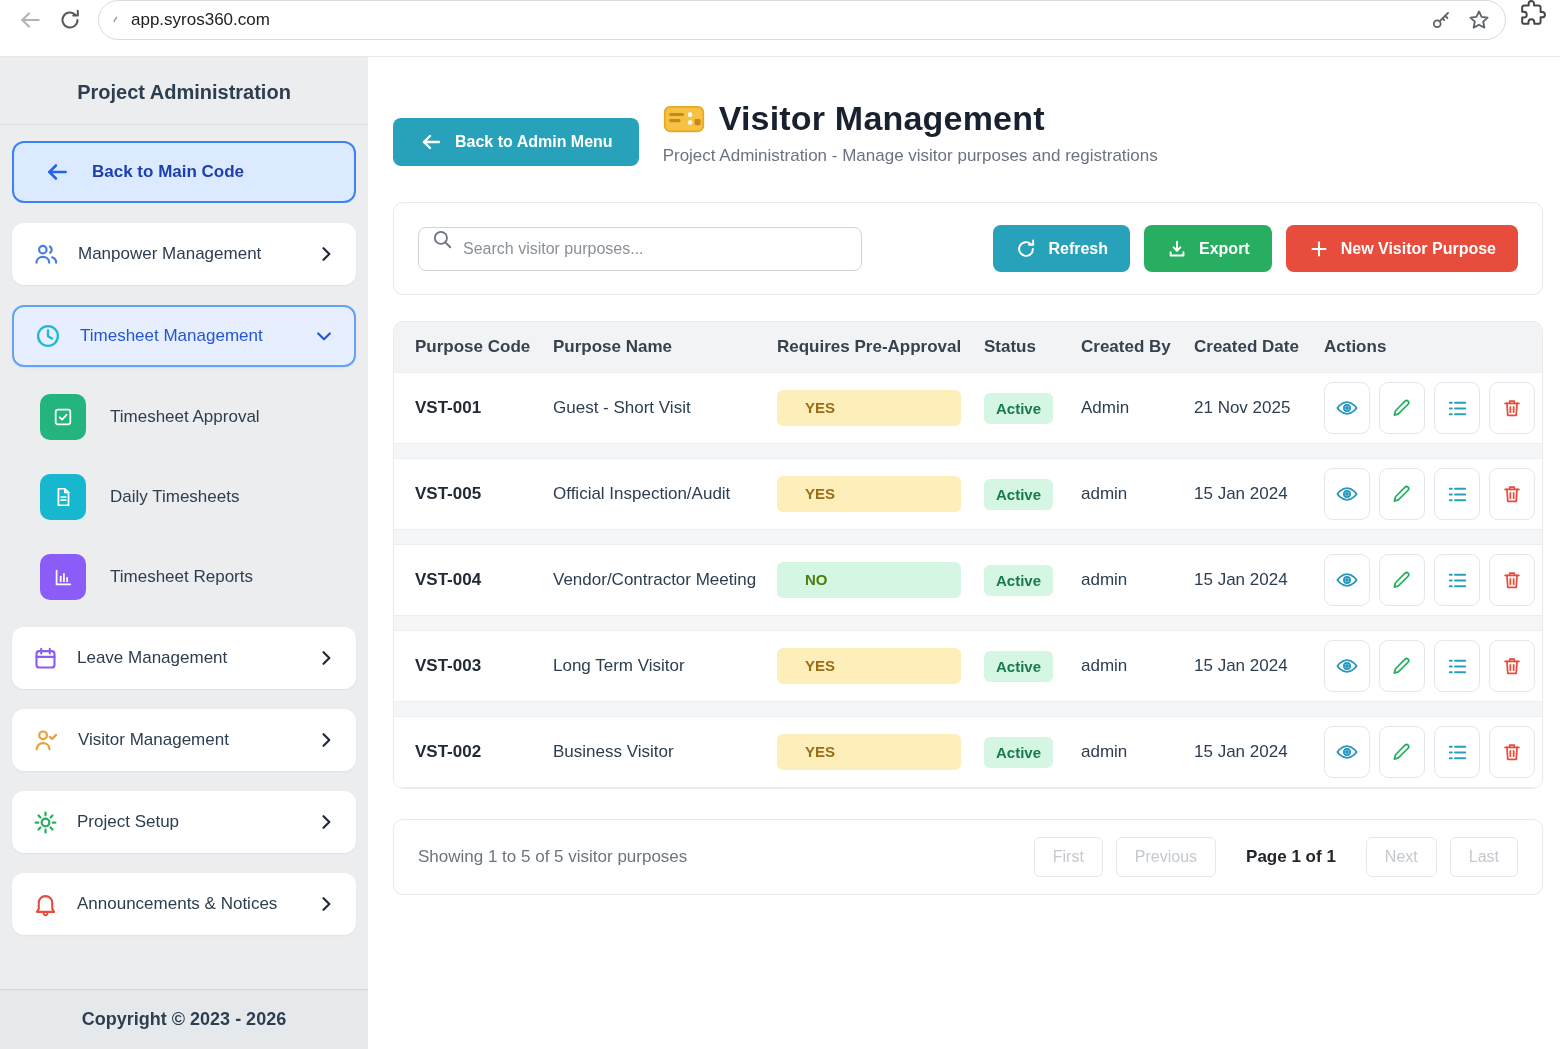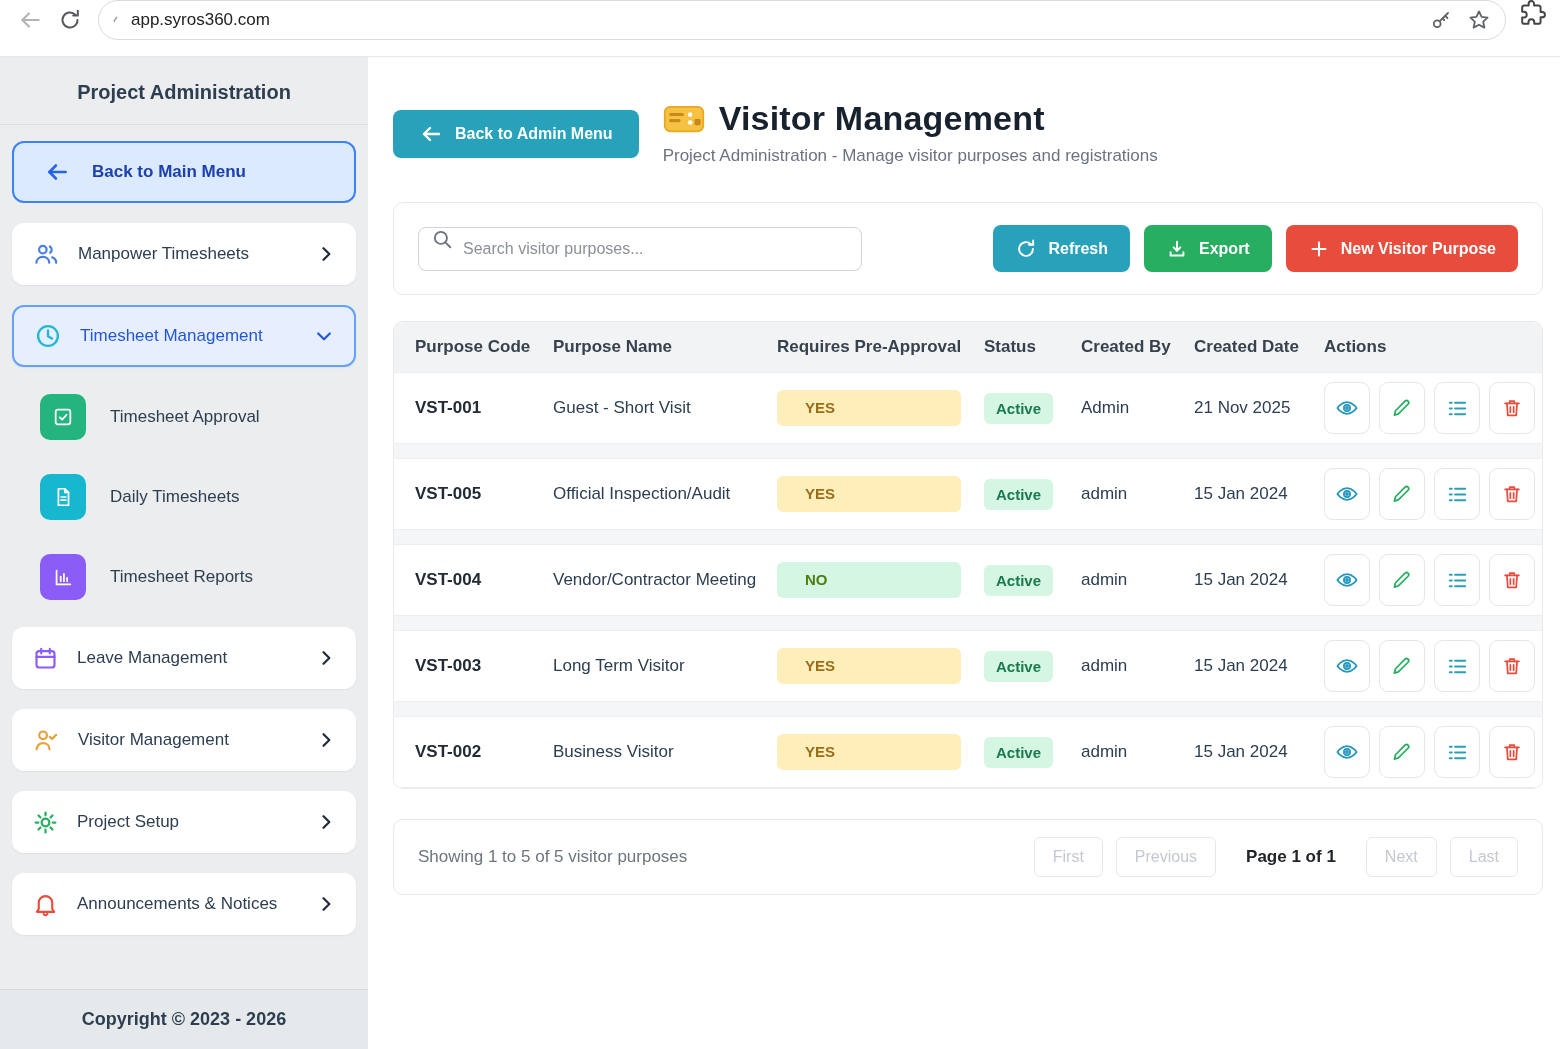--- a/index.html
+++ b/index.html
@@ -28,21 +28,21 @@
   .nav-item.active { background:#e7effe; border:2px solid #64a1f8; }
   .nav-item.active .lbl { color:#2356d6; }
   .sub-item { margin:17px 12px 17px 40px; display:flex; align-items:center; gap:24px; cursor:pointer; }
   .sq { width:46px; height:46px; border-radius:10px; display:flex; align-items:center; justify-content:center; flex:0 0 auto; }
   .sq-cyan { background:#17b8cf; } .sq-green { background:#24b47e; } .sq-purple { background:#8b5cf6; }
   .sub-item .lbl { font-size:17px; color:#2c3e50; }
   .sb-spacer { flex:1; }
   .sb-footer { height:60px; background:#e6e9ec; border-top:1px solid #d7dadd; display:flex; align-items:center; justify-content:center; font-size:18px; font-weight:bold; color:#2c3e50; }
 
   
-  .page-header { display:flex; align-items:center; gap:24px; margin-bottom:36px; }
+  .page-header { display:flex; align-items:flex-end; gap:24px; margin-bottom:36px; }
   .back-admin { height:48px; background:#28a2ba; border:none; border-radius:8px; color:#fff; font-weight:bold; font-size:16px; font-family:inherit; display:flex; align-items:center; gap:12px; padding:0 26px; cursor:pointer; margin-top:2px; }
   .title-row { display:flex; align-items:center; gap:14px; }
   .page-title { font-size:34px; font-weight:bold; color:#18222f; letter-spacing:.2px; }
   .page-subtitle { font-size:17px; color:#6b7280; margin-top:8px; }
 
   
   .card { border:1px solid #e7e9ec; border-radius:10px; background:#fff; }
   .toolbar { display:flex; align-items:center; justify-content:space-between; padding:22px 24px; margin-bottom:26px; }
   .search-box { width:444px; height:44px; border:1px solid #ced4da; border-radius:8px; display:flex; padding:0 12px; gap:10px; }
   .search-box input { border:none; outline:none; flex:1; font-size:16px; font-family:inherit; color:#2c3e50; }
@@ -117,31 +117,31 @@
 <div class="app">
 
   <aside class="sidebar">
     <div class="sb-title">Project Administration</div>
 
     <div class="back-main">
       <svg width="26" height="26" viewBox="0 0 24 24" fill="none" stroke="#2563eb" stroke-width="2.4" stroke-linecap="round" stroke-linejoin="round">
           <path d="M20 12H5"></path>
           <path d="M11 6l-6 6 6 6"></path>
         </svg>
-      <span>Back to Main Menu</span>
+      <span>Back to Main Code</span>
     </div>
 
     <div class="nav-item">
       <svg width="28" height="28" viewBox="0 0 24 24" fill="none" stroke="#4a7de0" stroke-width="1.9" stroke-linecap="round">
           <circle cx="9.3" cy="8.3" r="3.2"></circle>
           <path d="M3.8 19.5c0-3 2.5-5 5.5-5s5.5 2 5.5 5"></path>
           <path d="M15.3 5.6a3.2 3.2 0 0 1 .3 5.3"></path>
           <path d="M17.3 14.8c2 .7 3.4 2.4 3.4 4.7"></path>
         </svg>
-      <span class="lbl">Manpower Timesheets</span>
+      <span class="lbl">Manpower Management</span>
       <svg class="chev" width="20" height="20" viewBox="0 0 24 24" fill="none" stroke="#1f2937" stroke-width="2.6" stroke-linecap="round" stroke-linejoin="round">
           <path d="M9 5l7 7-7 7"></path>
         </svg>
     </div>
 
     <div class="nav-item active">
       <svg width="28" height="28" viewBox="0 0 24 24" fill="none" stroke="#22b8d4" stroke-width="2" stroke-linecap="round">
           <circle cx="12" cy="12" r="8.5"></circle>
           <path d="M12 7.2v5l3.4 2"></path>
         </svg>

